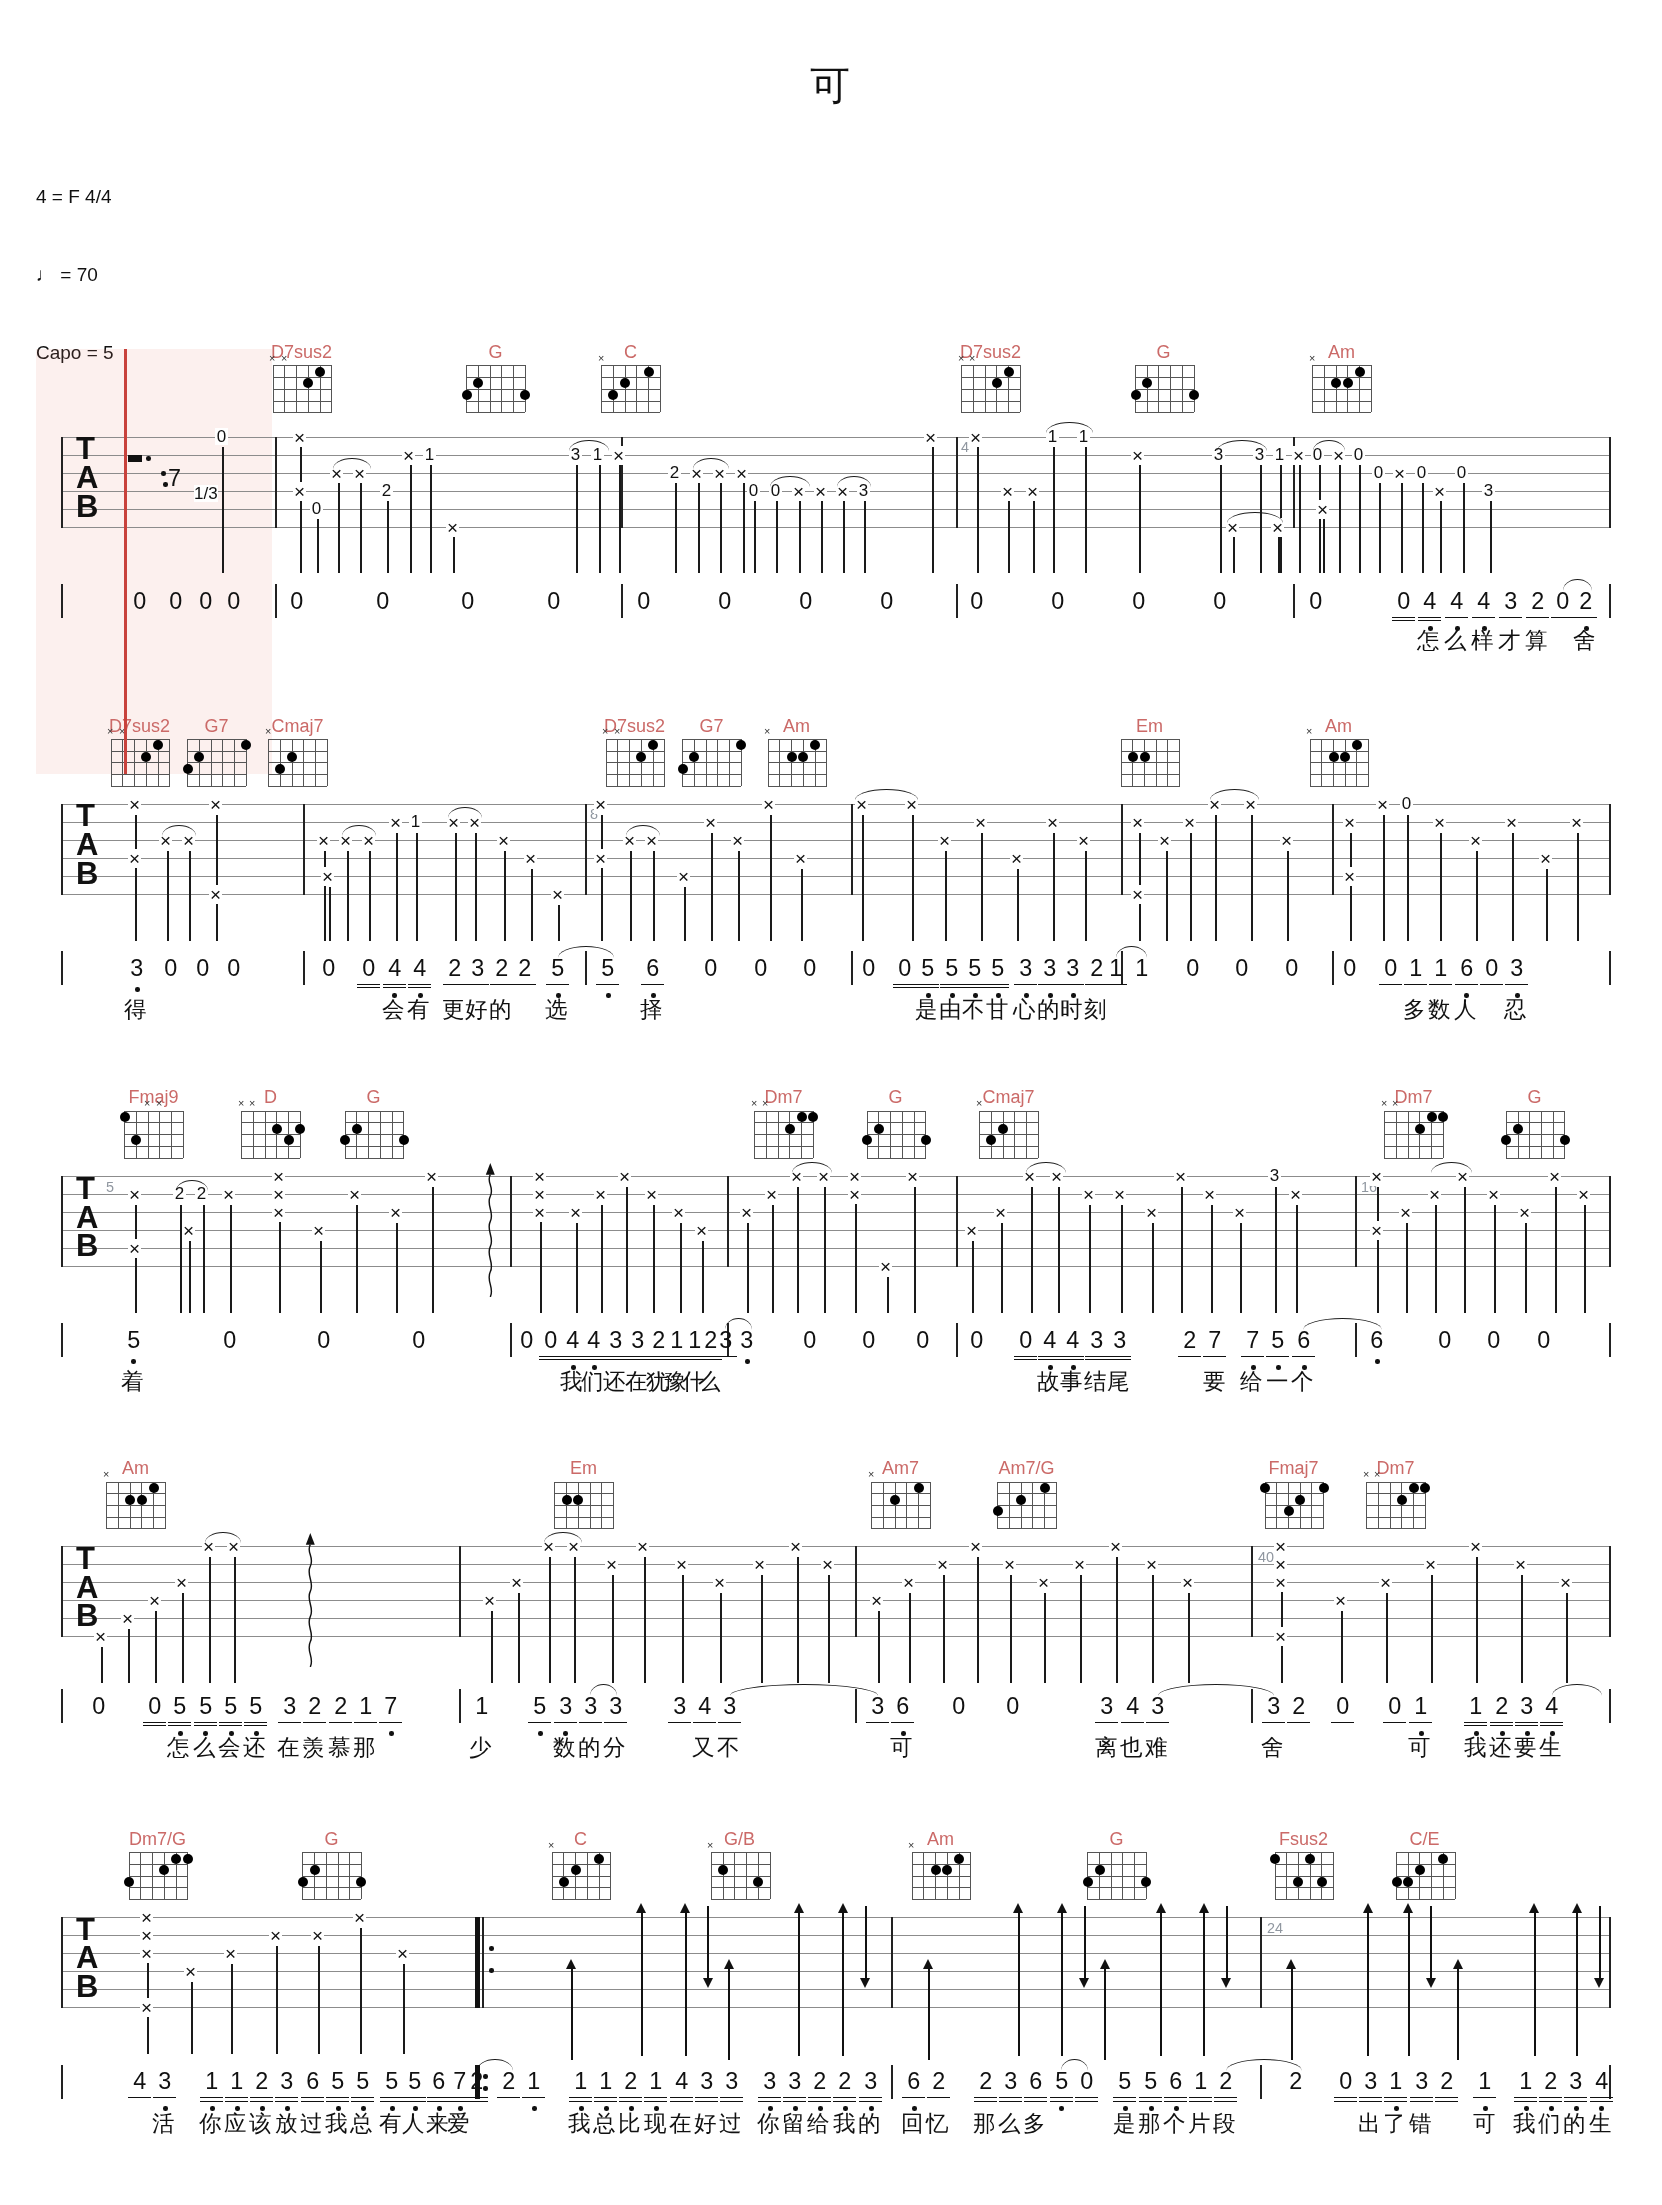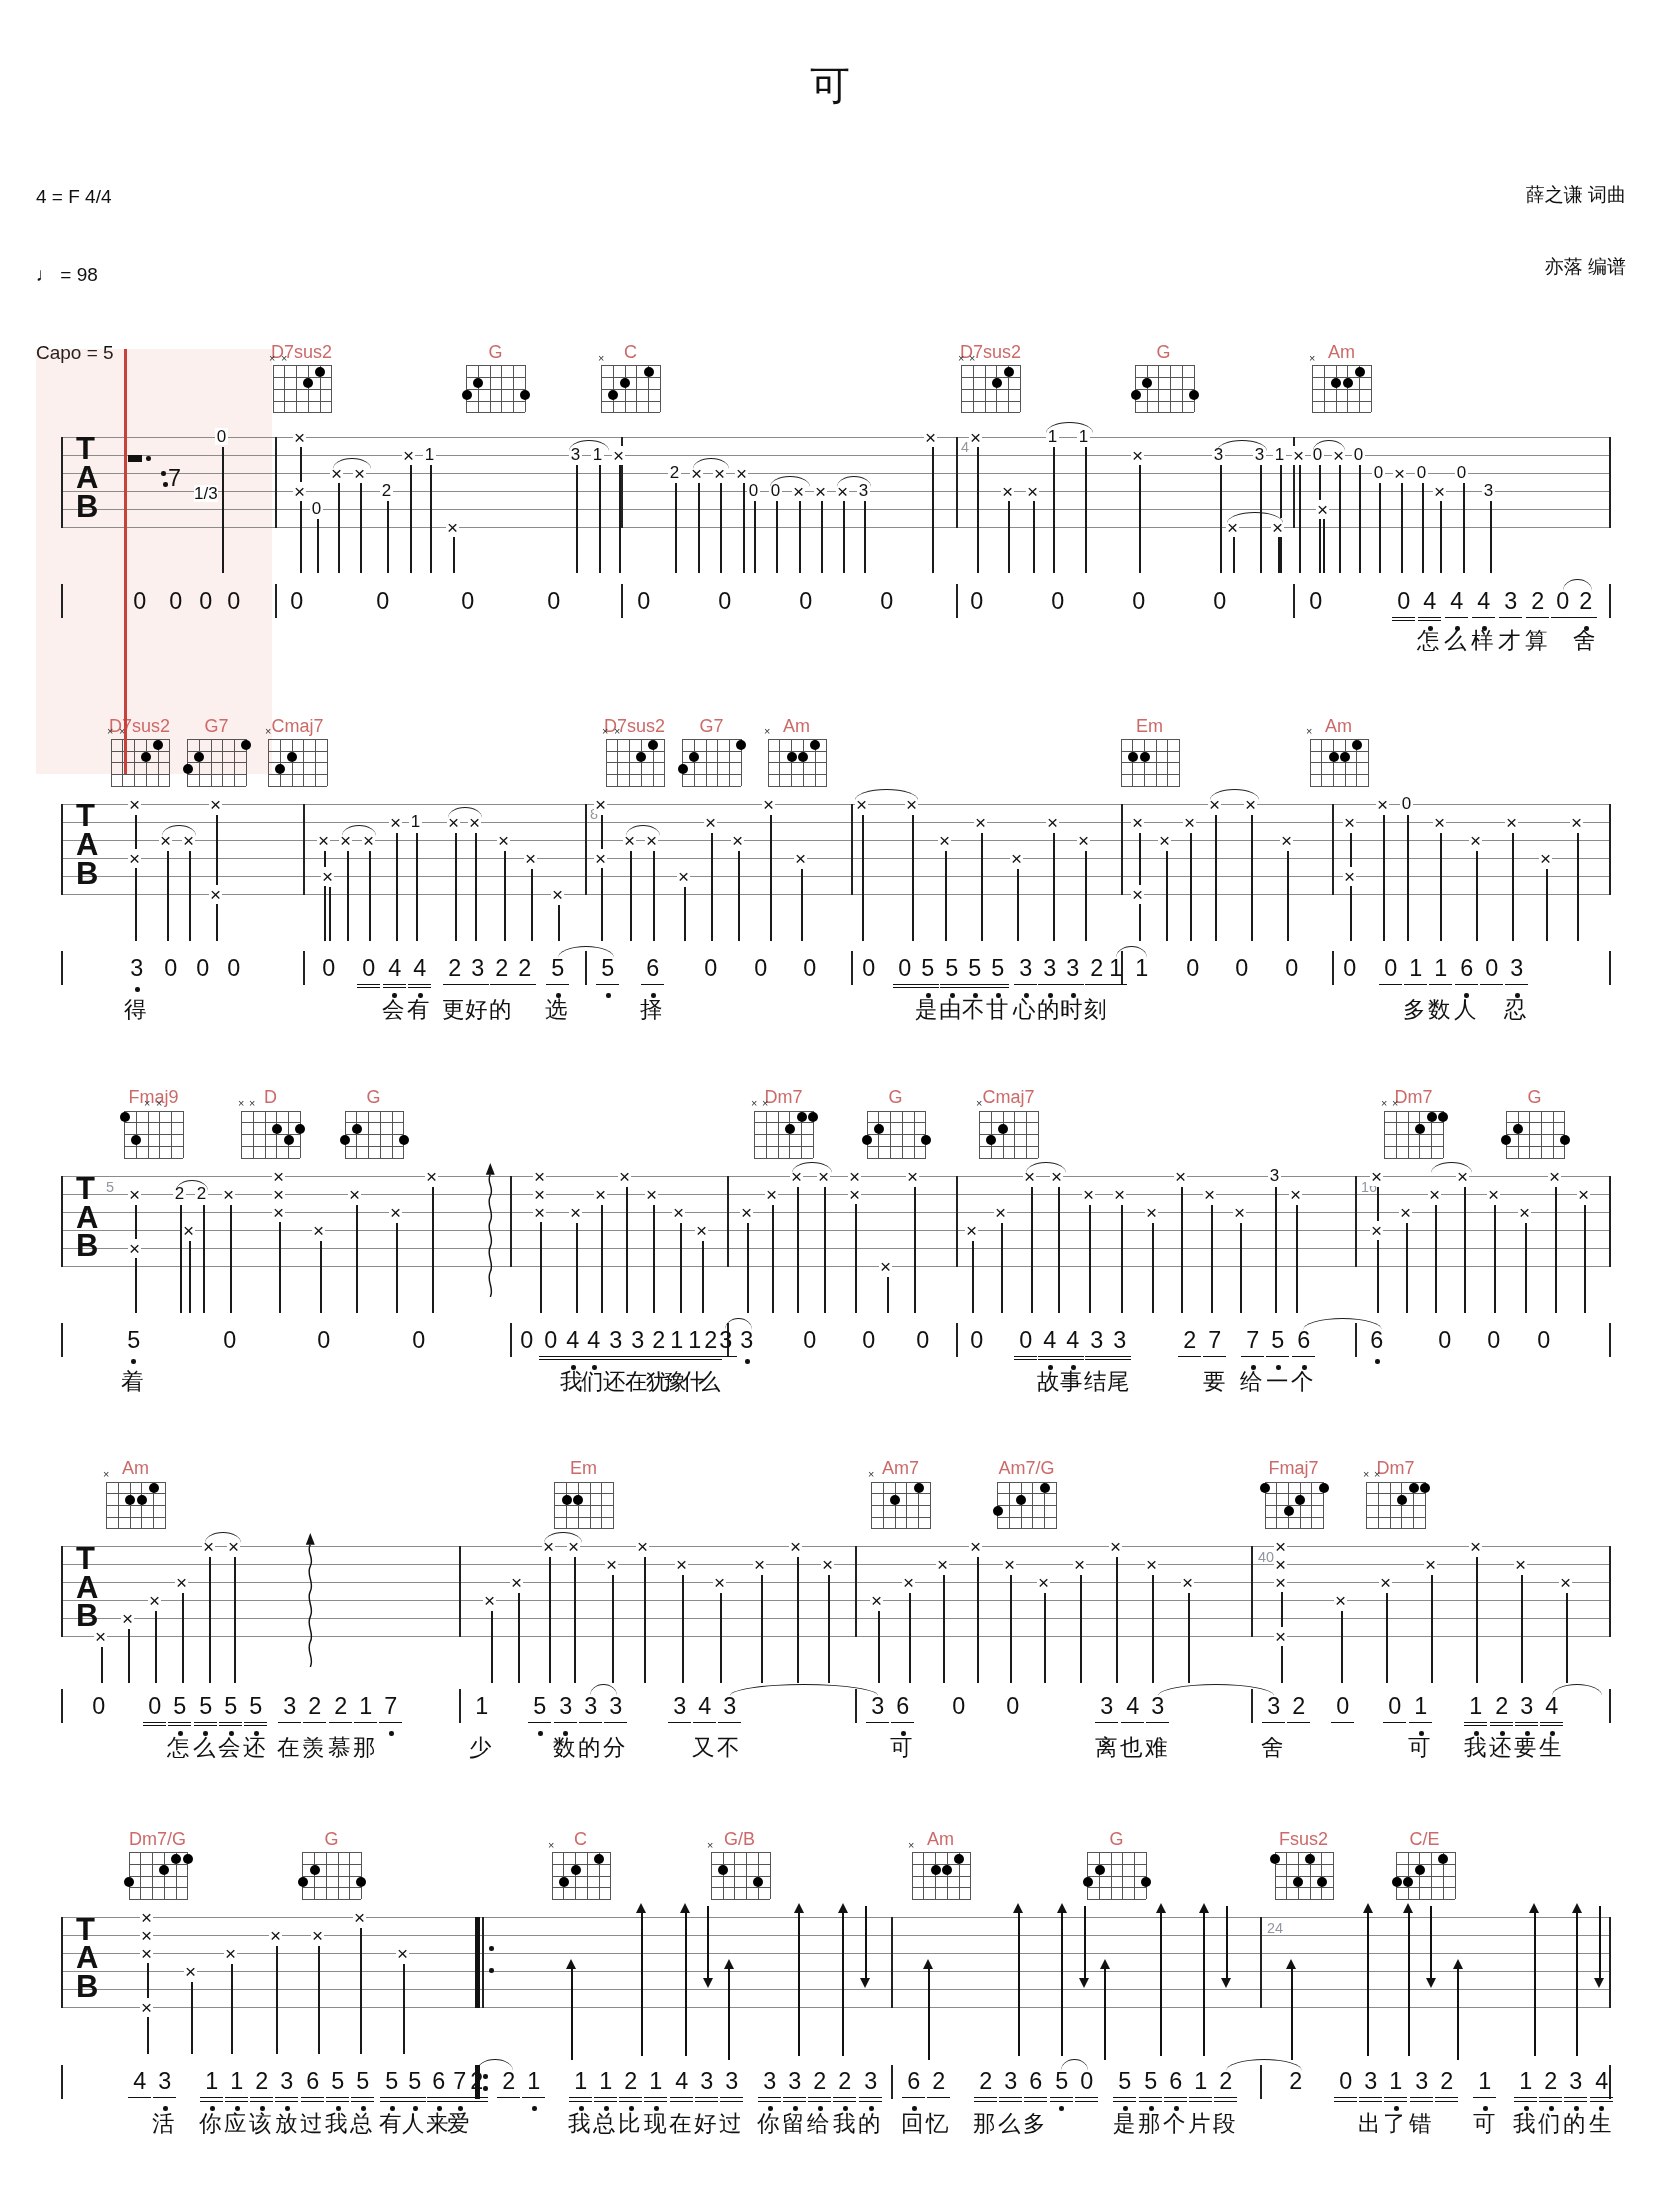--- a/index.html
+++ b/index.html
@@ -40,26 +40,22 @@
 .repthick{width:4.5px;background:#111;}
 .repdot{width:4.5px;height:4.5px;border-radius:50%;background:#111;}
 </style>
 </head>
 <body>
 
 <div class="page" id="score">
   <div class="abs title" style="top:58px;left:0;">可</div>
   <div class="abs meta" style="top:132px;left:36px;">
     <div>4 = F 4/4</div>
-    <div>♩ = 98</div>
+    <div>♩ = 70</div>
     <div>Capo = 5</div>
-  </div>
-  <div class="abs credits" style="top:135px;right:36px;">
-    <div>薛之谦 词曲</div>
-    <div>亦落 编谱</div>
   </div>
 <div class="abs hl" style="left: 36px; top: 349px; width: 236px; height: 425px;"></div>
     <div class="abs staffline" style="left: 61px; top: 437px; width: 1550px;"></div>
     <div class="abs staffline" style="left: 61px; top: 455px; width: 1550px;"></div>
     <div class="abs staffline" style="left: 61px; top: 473px; width: 1550px;"></div>
     <div class="abs staffline" style="left: 61px; top: 491px; width: 1550px;"></div>
     <div class="abs staffline" style="left: 61px; top: 509px; width: 1550px;"></div>
     <div class="abs staffline" style="left: 61px; top: 527px; width: 1550px;"></div>
     <div class="abs tabletter" style="left: 76px; top: 433px;">T</div>
     <div class="abs tabletter" style="left: 76px; top: 462px;">A</div>

